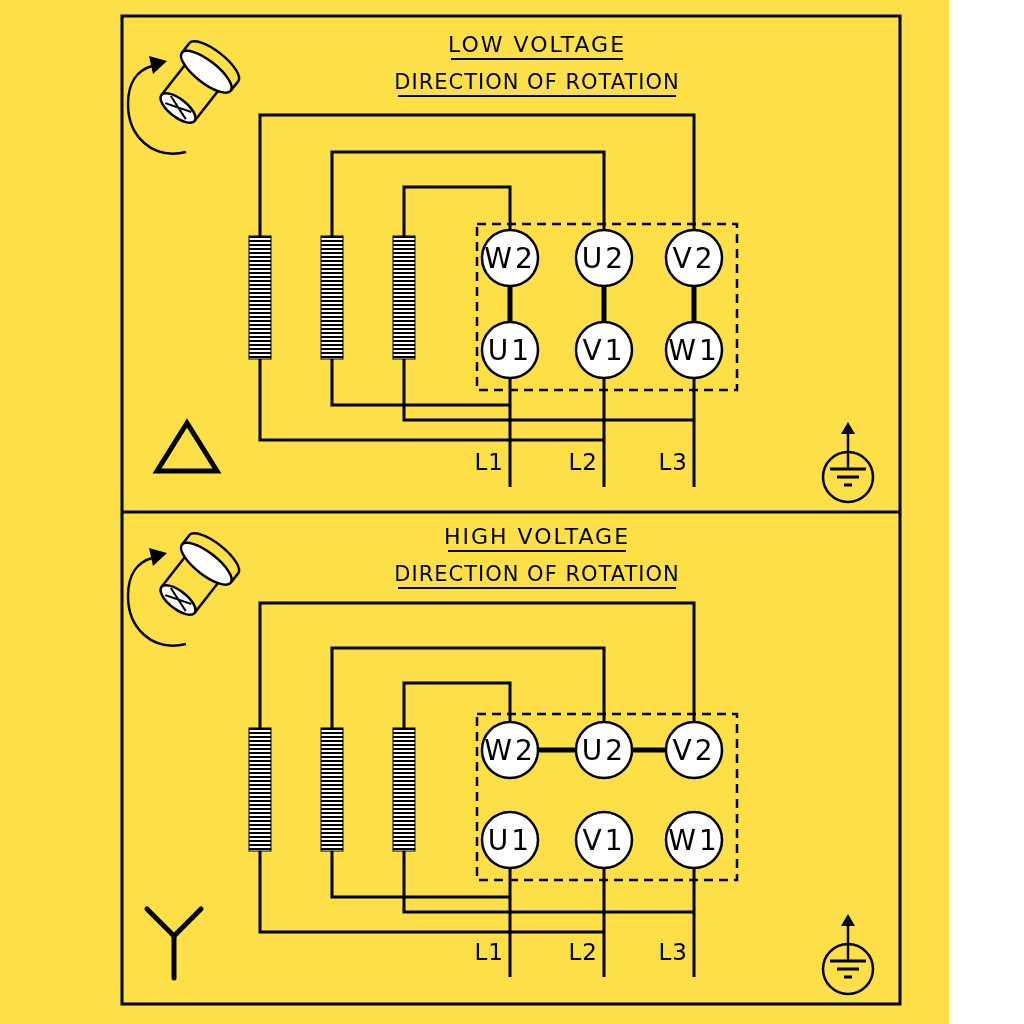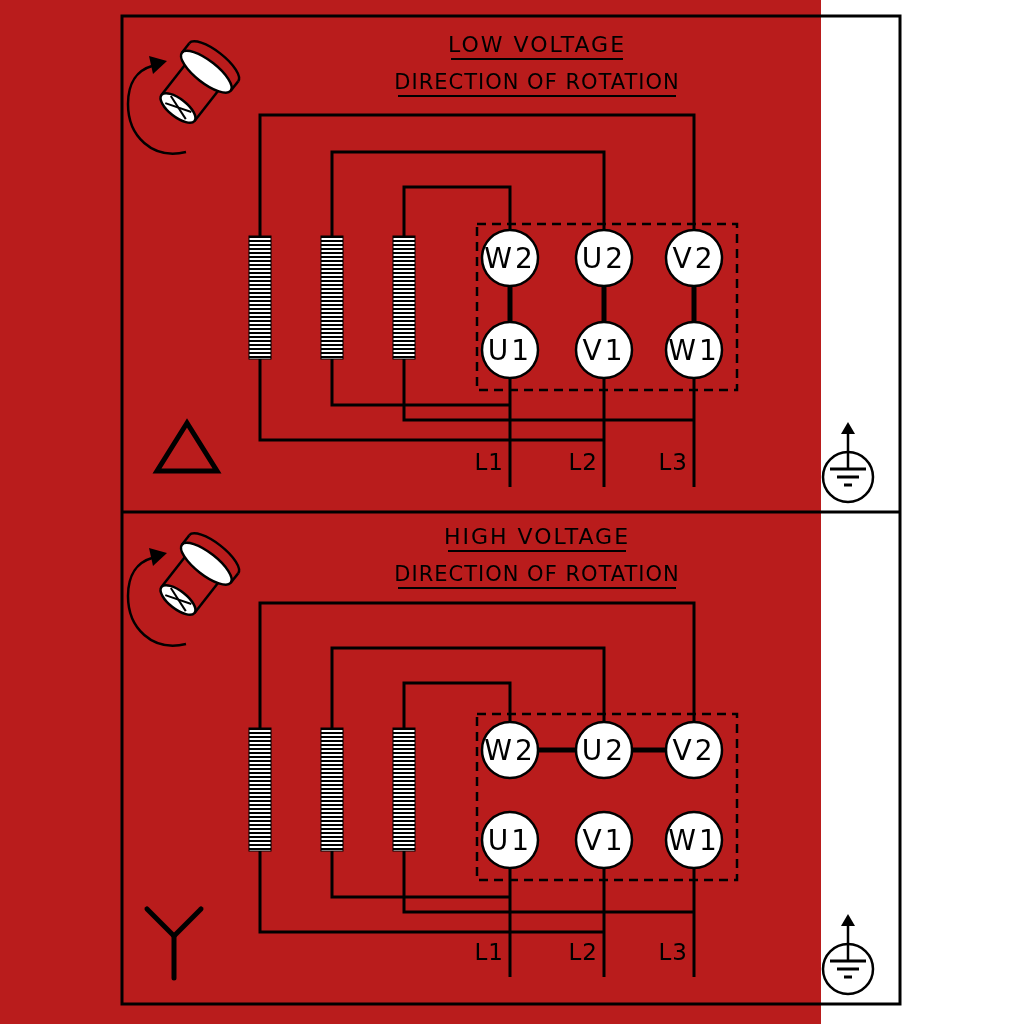--- a/index.html
+++ b/index.html
@@ -5,23 +5,23 @@
   html, body {
     margin: 0;
     padding: 0;
     background: #ffffff;
     width: 1024px;
     height: 1024px;
     font-family: "DejaVu Sans", "Liberation Sans", sans-serif;
   }
   #stage {
     position: relative;
-    width: 821px;
+    width: 949px;
     height: 1024px;
-    background: #b91c1c;
+    background: #fde047;
   }
   svg text {
     font-family: "DejaVu Sans", "Liberation Sans", sans-serif;
     fill: #000000;
   }
   .title-text      { font-size: 22px; letter-spacing: 2px; }
   .subtitle-text   { font-size: 21px; letter-spacing: 1px; }
   .terminal-text   { font-size: 28px; letter-spacing: 3px; }
   .line-label-text { font-size: 23px; letter-spacing: 1px; }
 </style>

